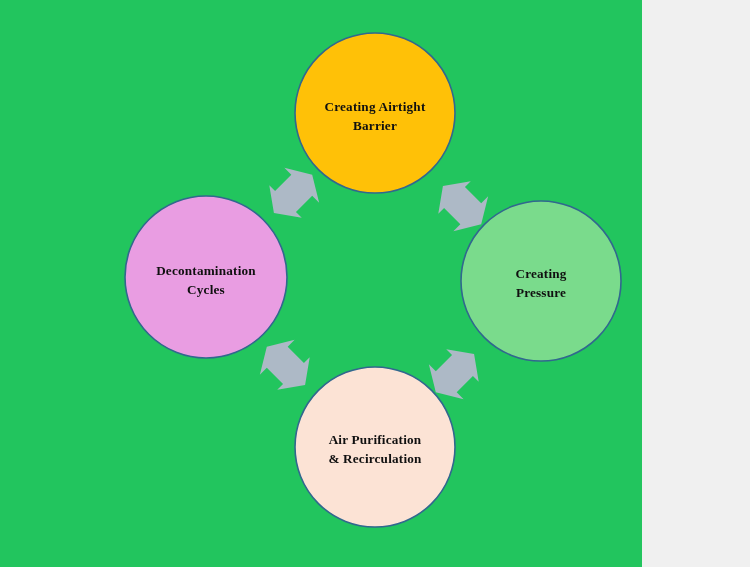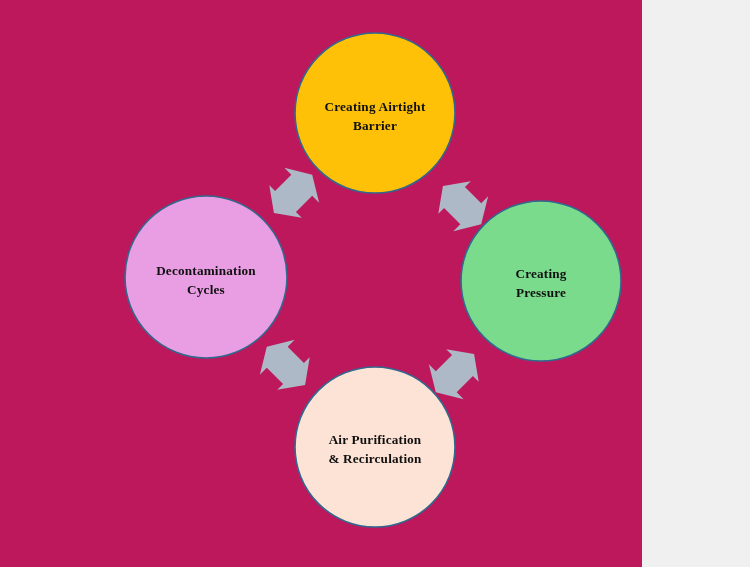--- a/index.html
+++ b/index.html
@@ -11,21 +11,21 @@
     width: 750px;
     height: 567px;
     background: #f0f0f0;
     font-family: "Liberation Serif", "DejaVu Serif", serif;
     overflow: hidden;
   }
   #diagram-canvas {
     position: relative;
     width: 642px;
     height: 567px;
-    background: #be185d;
+    background: #22c55e;
   }
   #cycle-svg {
     position: absolute;
     left: 0;
     top: 0;
     width: 750px;
     height: 567px;
     display: block;
   }
   .node-circle {

